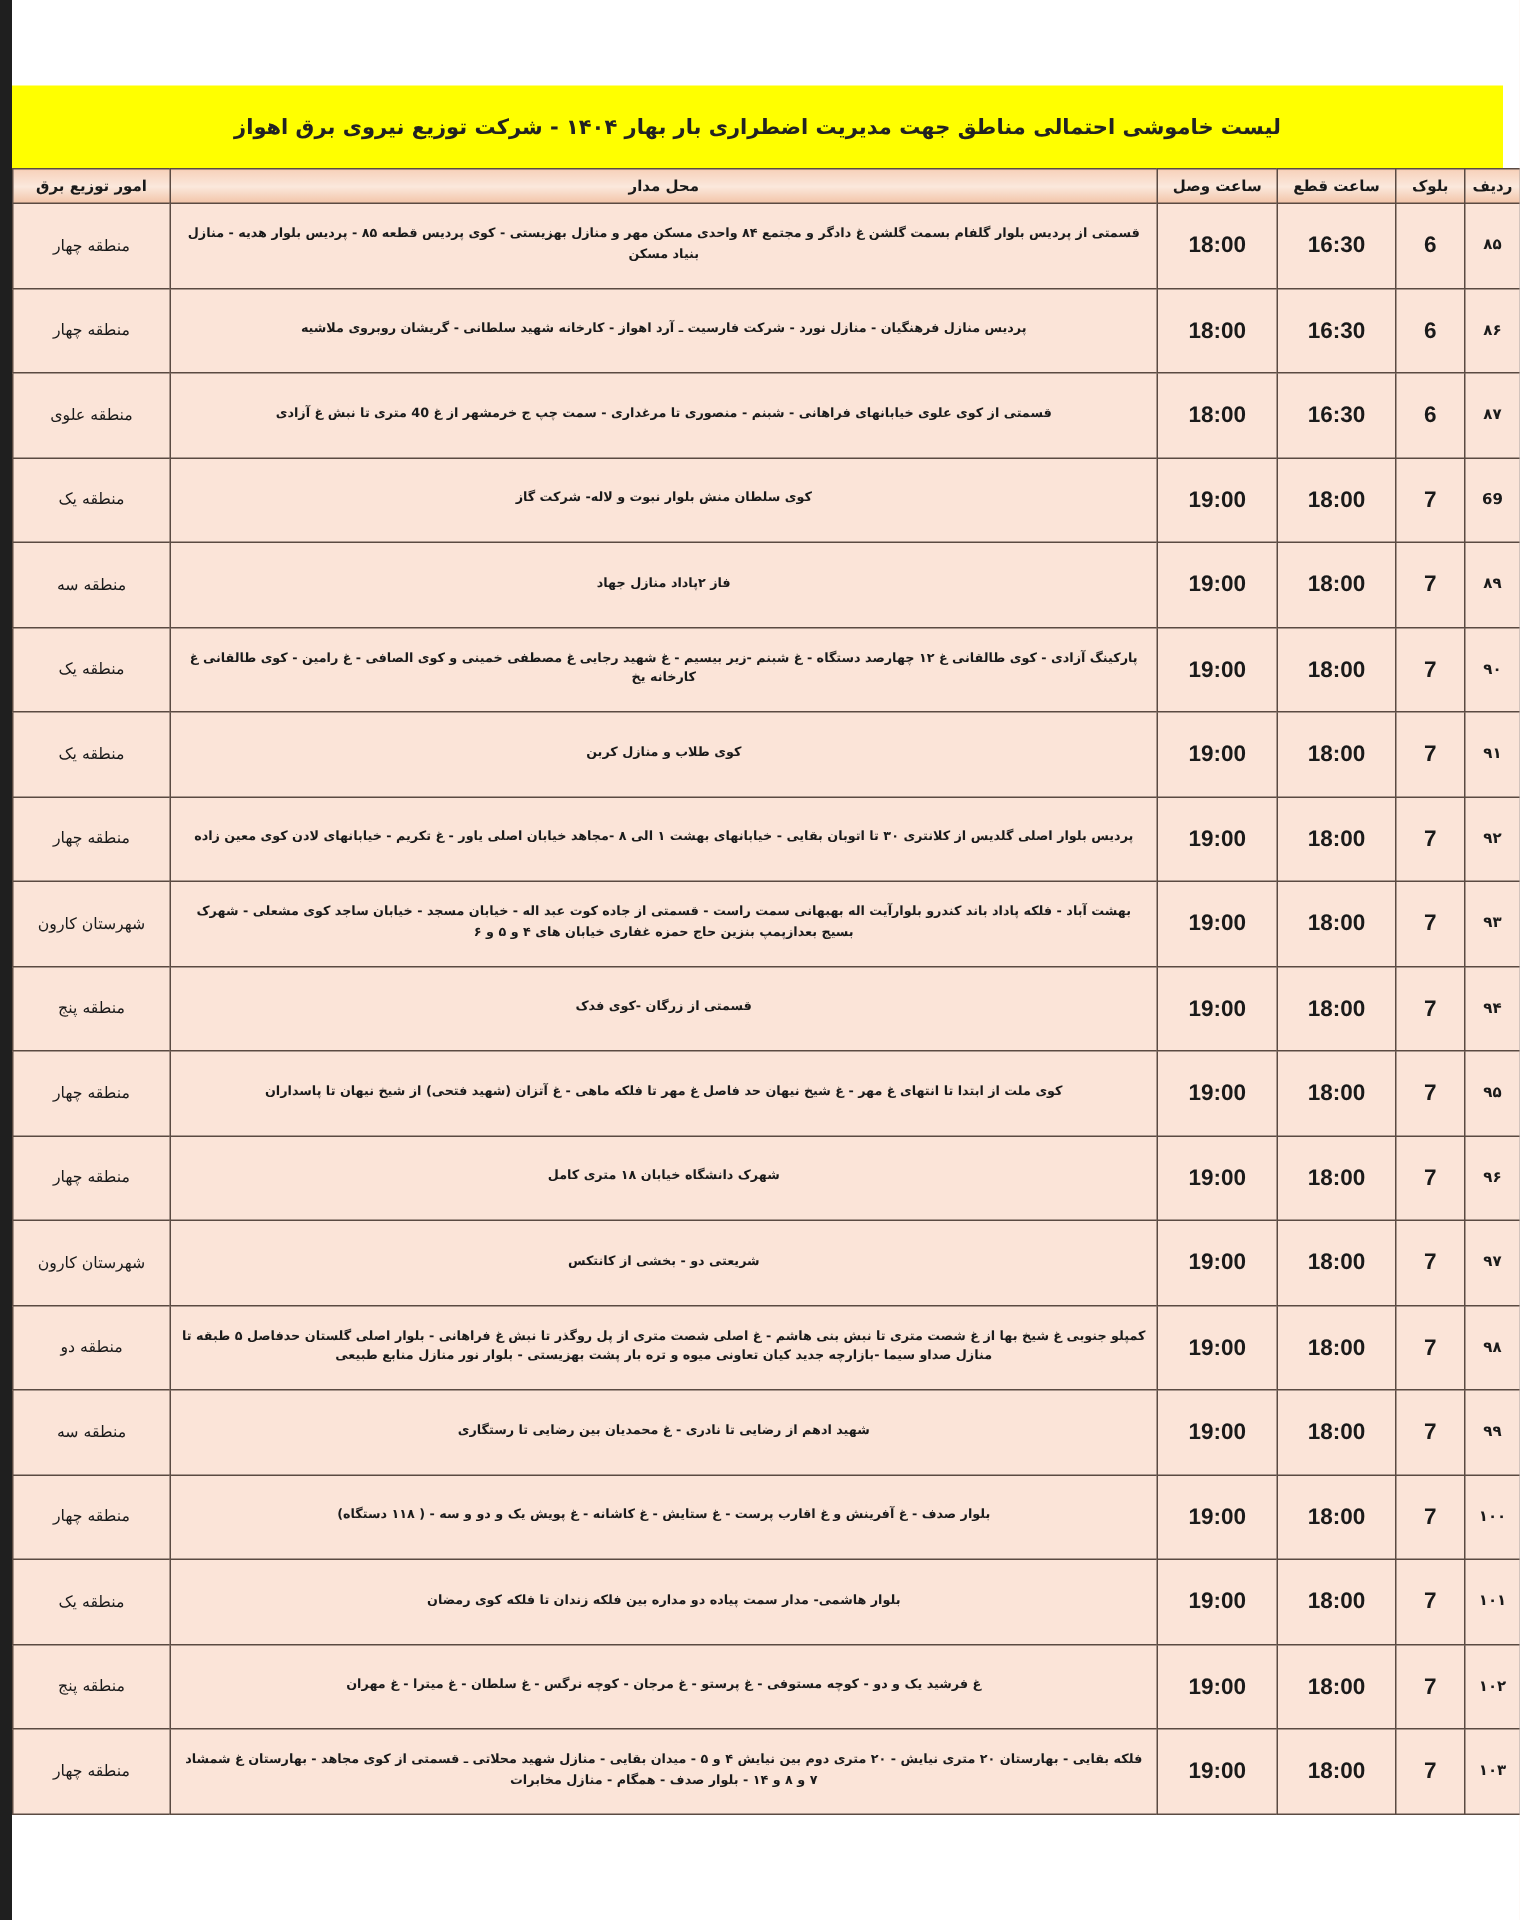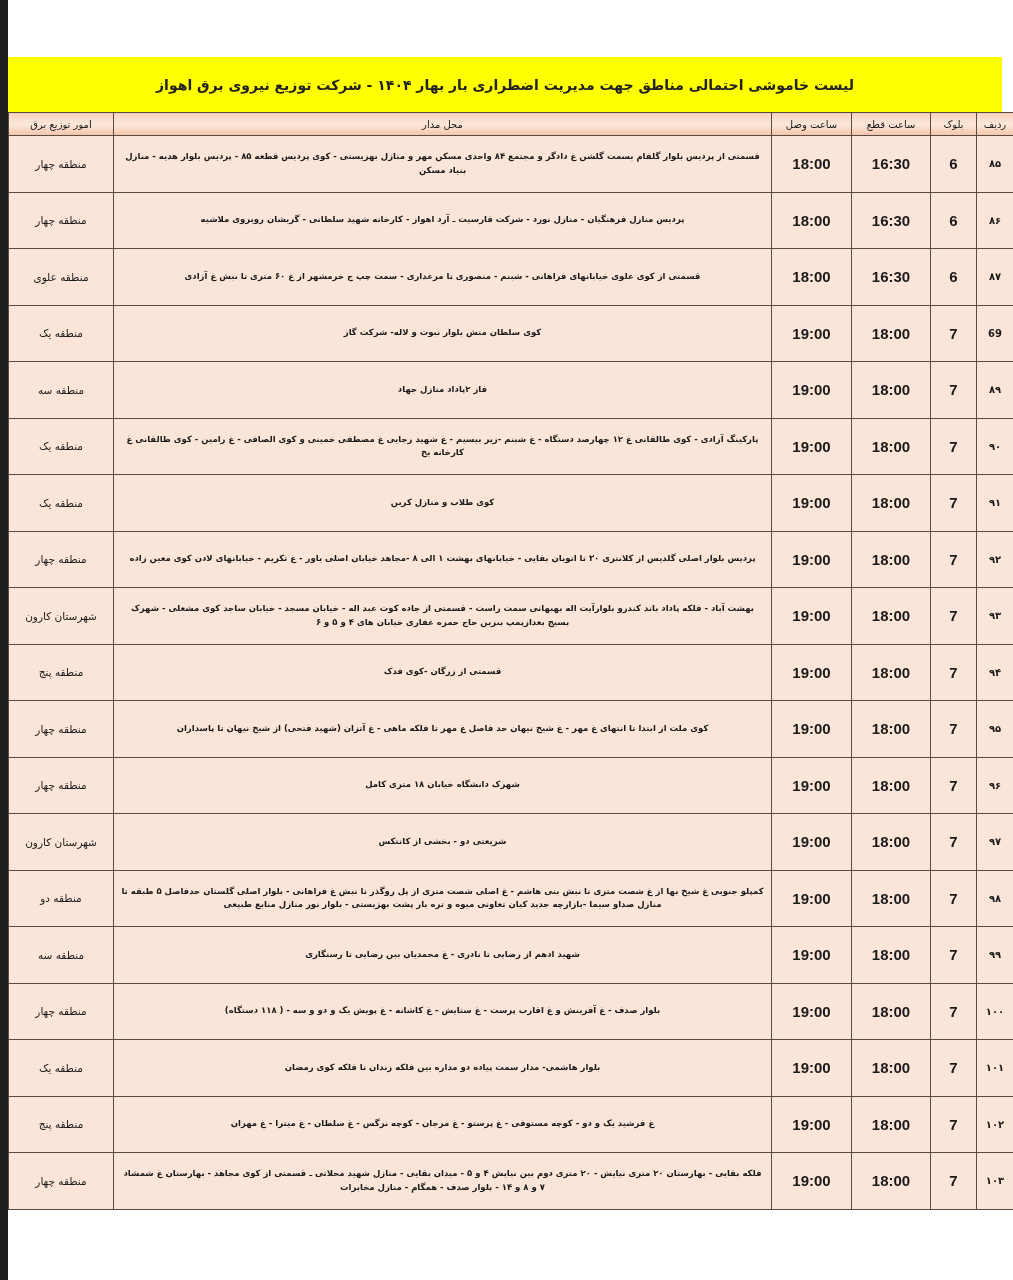--- a/index.html
+++ b/index.html
@@ -15,21 +15,21 @@
       height: 30px; background: #ff0000; display: flex; align-items: center; justify-content: center;
       font-family: "Liberation Sans", sans-serif; font-weight: bold; font-size: 22px; color: #111;
       border-top: 1px solid #e2a000;
     }
     table {
       width: 1005px; border-collapse: collapse; table-layout: fixed; direction: rtl;
       background: #fbe4d8;
     }
     th, td { border: 1.5px solid #5a4a42; text-align: center; vertical-align: middle; color: #1a1a1a; }
     th {
-      height: 23px; font-size: 10px; font-weight: normal;
+      height: 23px; font-size: 10px; font-weight: bold;
       background: linear-gradient(to bottom, #f7d2bc 0%, #fbe8dc 50%, #f2c4a8 100%);
     }
     td { height: 56.5px; }
     td.num { font-size: 10px; font-weight: bold; }
     td.block, td.time { font-family: "Liberation Sans", sans-serif; font-weight: bold; font-size: 15px; }
     td.desc { font-size: 8.5px; font-weight: bold; line-height: 1.6; padding: 0 6px; }
     td.region { font-size: 10.5px; font-weight: normal; }
     col.c-num { width: 37px; }
     col.c-block { width: 46px; }
     col.c-cut { width: 79px; }
@@ -79,21 +79,21 @@
           <td class="time">16:30</td>
           <td class="time">18:00</td>
           <td class="desc">پردیس منازل فرهنگیان - منازل نورد - شرکت فارسیت ـ آرد اهواز - کارخانه شهید سلطانی - گریشان روبروی ملاشیه</td>
           <td class="region">منطقه چهار</td>
         </tr>
         <tr>
           <td class="num">۸۷</td>
           <td class="block">6</td>
           <td class="time">16:30</td>
           <td class="time">18:00</td>
-          <td class="desc">قسمتی از کوی علوی خیابانهای فراهانی - شبنم - منصوری تا مرغداری - سمت چپ ج خرمشهر از غ ۶۰ متری تا نبش غ آزادی</td>
+          <td class="desc">قسمتی از کوی علوی خیابانهای فراهانی - شبنم - منصوری تا مرغداری - سمت چپ ج خرمشهر از غ 40 متری تا نبش غ آزادی</td>
           <td class="region">منطقه علوی</td>
         </tr>
         <tr>
           <td class="num">69</td>
           <td class="block">7</td>
           <td class="time">18:00</td>
           <td class="time">19:00</td>
           <td class="desc">کوی سلطان منش بلوار نبوت و لاله- شرکت گاز</td>
           <td class="region">منطقه یک</td>
         </tr>

